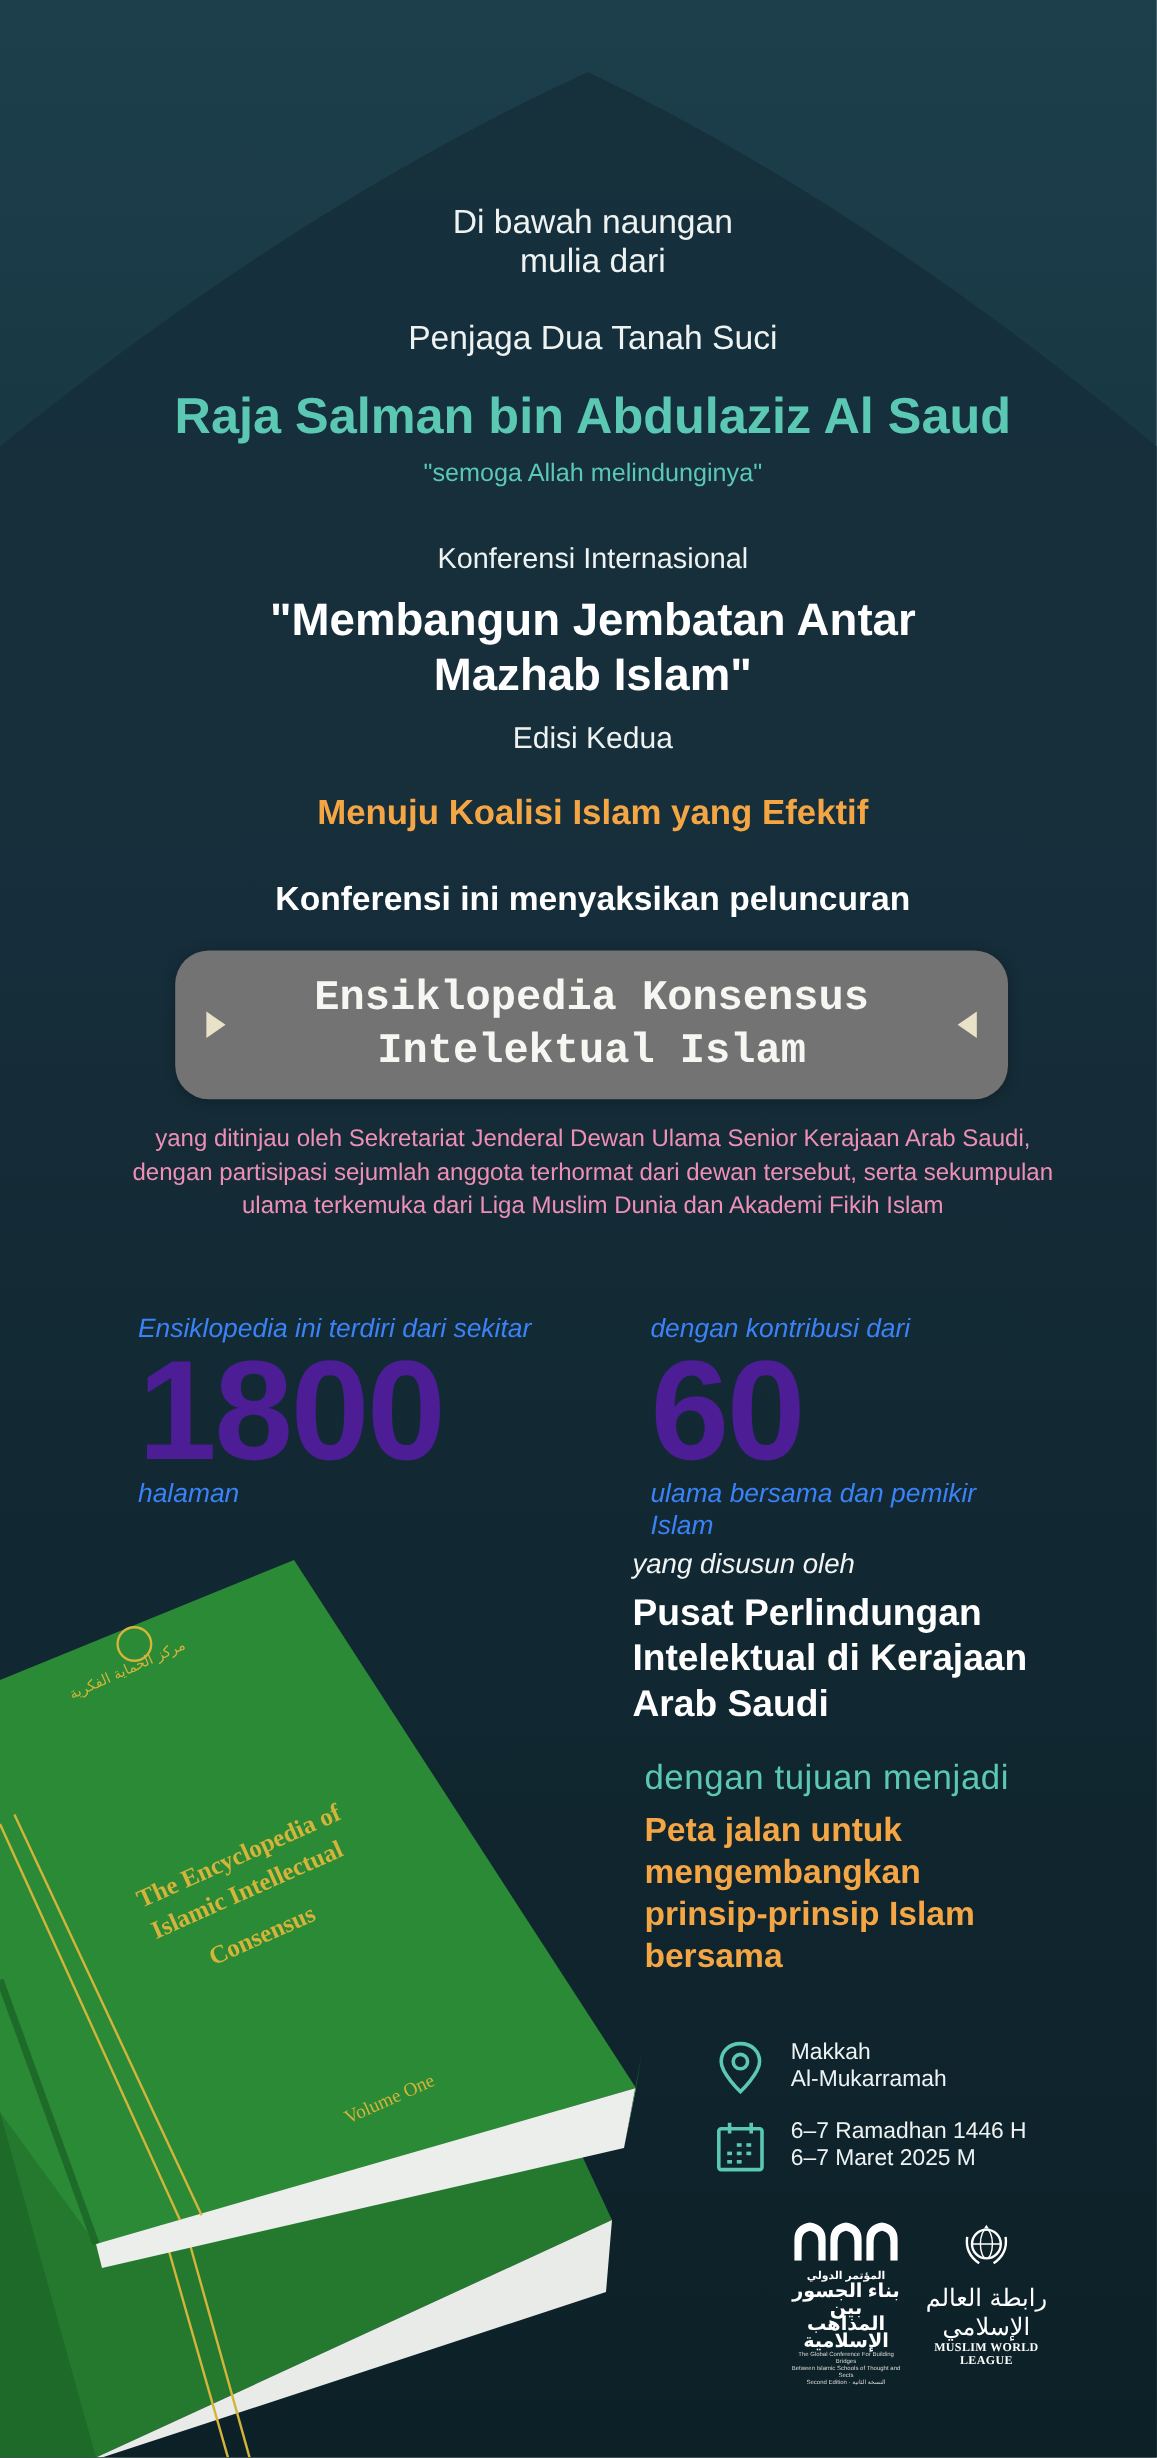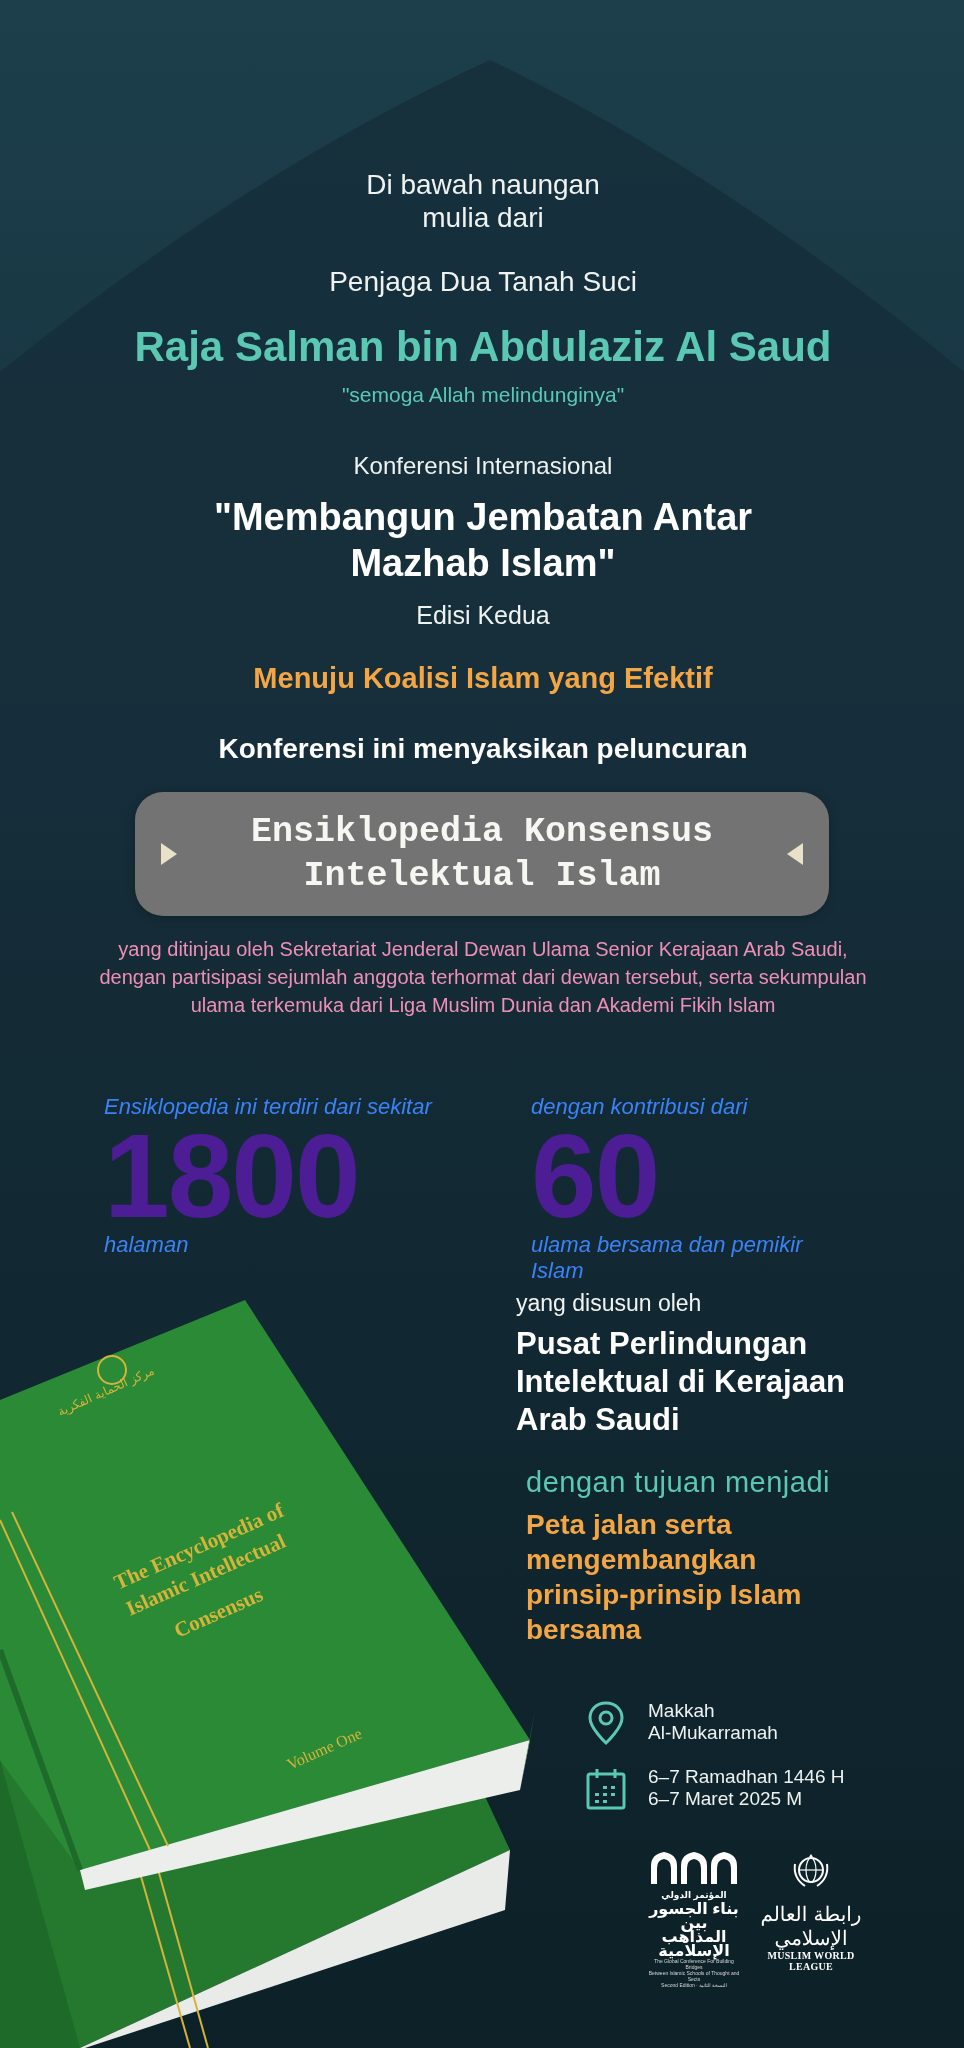--- a/index.html
+++ b/index.html
@@ -5,21 +5,21 @@
   html, body { margin: 0; padding: 0; }
   body {
     width: 964px; height: 2048px; overflow: hidden; position: relative;
     background: linear-gradient(180deg, #1c3f4b 0%, #173340 30%, #122a35 60%, #0c2027 100%);
     font-family: "Liberation Sans", "DejaVu Sans", sans-serif;
     color: #ffffff;
   }
   .dome {
     position: absolute; left: 0; top: 0; width: 964px; height: 2048px; z-index: 0;
   }
-  .content { position: absolute; left: 1px; top: 0; width: 852px; height: 2048px; z-index: 2; }
+  .content { position: absolute; left: 12px; top: 0; width: 852px; height: 2048px; z-index: 2; }
   .center { position: absolute; left: 0; width: 964px; text-align: center; }
   .t-light { font-weight: 400; color: #eef3f2; }
   .teal { color: #5bc8b3; }
   .orange { color: #f5a644; }
   .pink { color: #ee8fb7; }
 
   #patron1 { top: 168px; font-size: 28px; line-height: 33px; }
   #patron2 { top: 266px; font-size: 28px; }
   #king { top: 323px; font-size: 42px; font-weight: 700; }
   #prayer { top: 383px; font-size: 21px; }
@@ -46,21 +46,21 @@
 
   #review { top: 935px; left: 95px; width: 774px; font-size: 20px; line-height: 28px; }
 
   .stat { position: absolute; }
   .stat .pre, .stat .post { font-size: 22px; font-style: italic; color: #3b82f6; }
   .stat .num { font-size: 118px; font-weight: 700; color: #4c1d95; line-height: 112px; letter-spacing: -2px; }
   #stat1 { left: 103px; top: 1094px; }
   #stat2 { left: 530px; top: 1094px; }
 
   #compiled { position: absolute; left: 515px; top: 1290px; }
-  #compiled .pre { font-size: 23px; color: #f1f4f3; }
+  #compiled .pre { font-size: 23px; font-style: italic; color: #f1f4f3; }
   #compiled .org { font-size: 31px; line-height: 38px; font-weight: 700; color: #ffffff; margin-top: 8px; }
 
   #goal { position: absolute; left: 525px; top: 1466px; }
   #goal .pre { font-size: 29px; color: #5bc8b3; letter-spacing: 0.5px; }
   #goal .main { font-size: 28px; line-height: 35px; font-weight: 700; color: #f5a644; margin-top: 8px; }
 
   .info-row { position: absolute; left: 585px; display: flex; align-items: flex-start; }
   .info-row .ico { width: 40px; height: 46px; margin-right: 22px; }
   .info-row .txt { font-size: 19px; line-height: 22px; color: #eef3f2; }
   #loc-row { top: 1700px; }
@@ -163,21 +163,21 @@
     <div class="org">
       <div>Pusat Perlindungan</div>
       <div>Intelektual di Kerajaan</div>
       <div>Arab Saudi</div>
     </div>
   </div>
 
   <div id="goal">
     <div class="pre">dengan tujuan menjadi</div>
     <div class="main">
-      <div>Peta jalan serta</div>
+      <div>Peta jalan untuk</div>
       <div>mengembangkan</div>
       <div>prinsip-prinsip Islam</div>
       <div>bersama</div>
     </div>
   </div>
 
   <div class="info-row" id="loc-row">
     <svg class="ico" viewBox="0 0 40 46">
       <path d="M20 3 C10 3 4 10 4 18 C4 28 20 43 20 43 C20 43 36 28 36 18 C36 10 30 3 20 3 Z" fill="none" stroke="#5bc8b3" stroke-width="3"></path>
       <circle cx="20" cy="18" r="6" fill="none" stroke="#5bc8b3" stroke-width="3"></circle>

